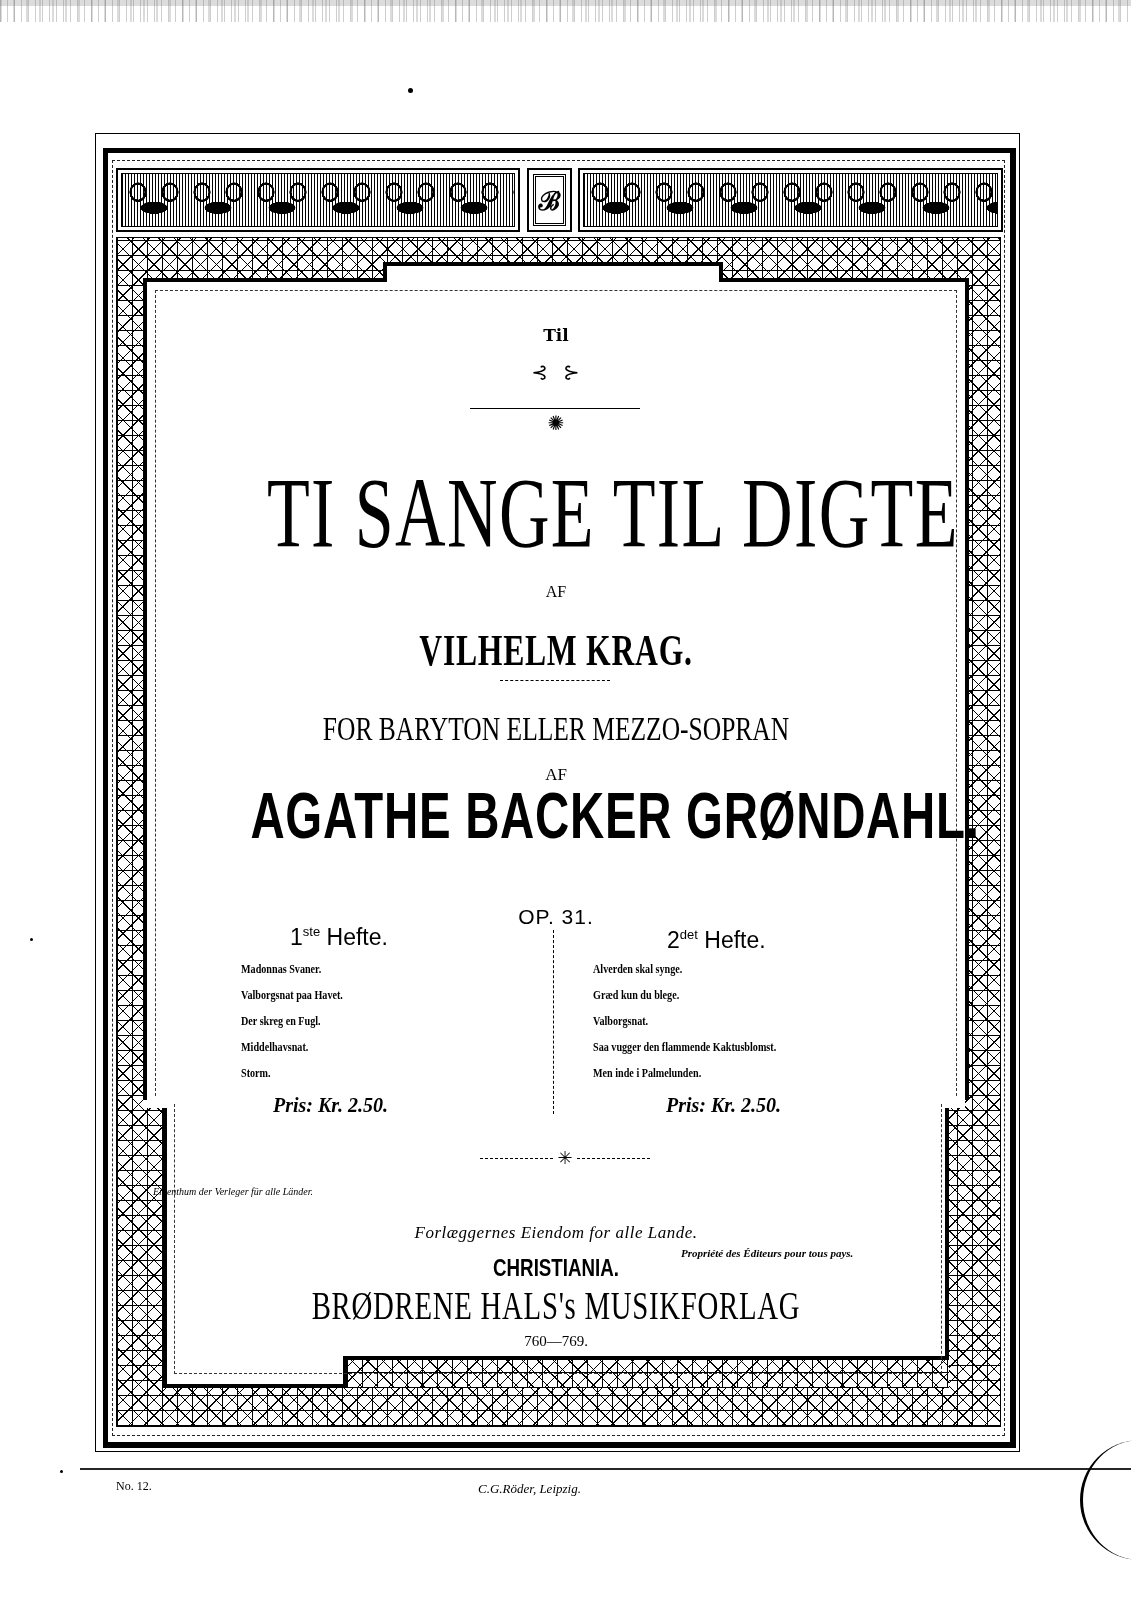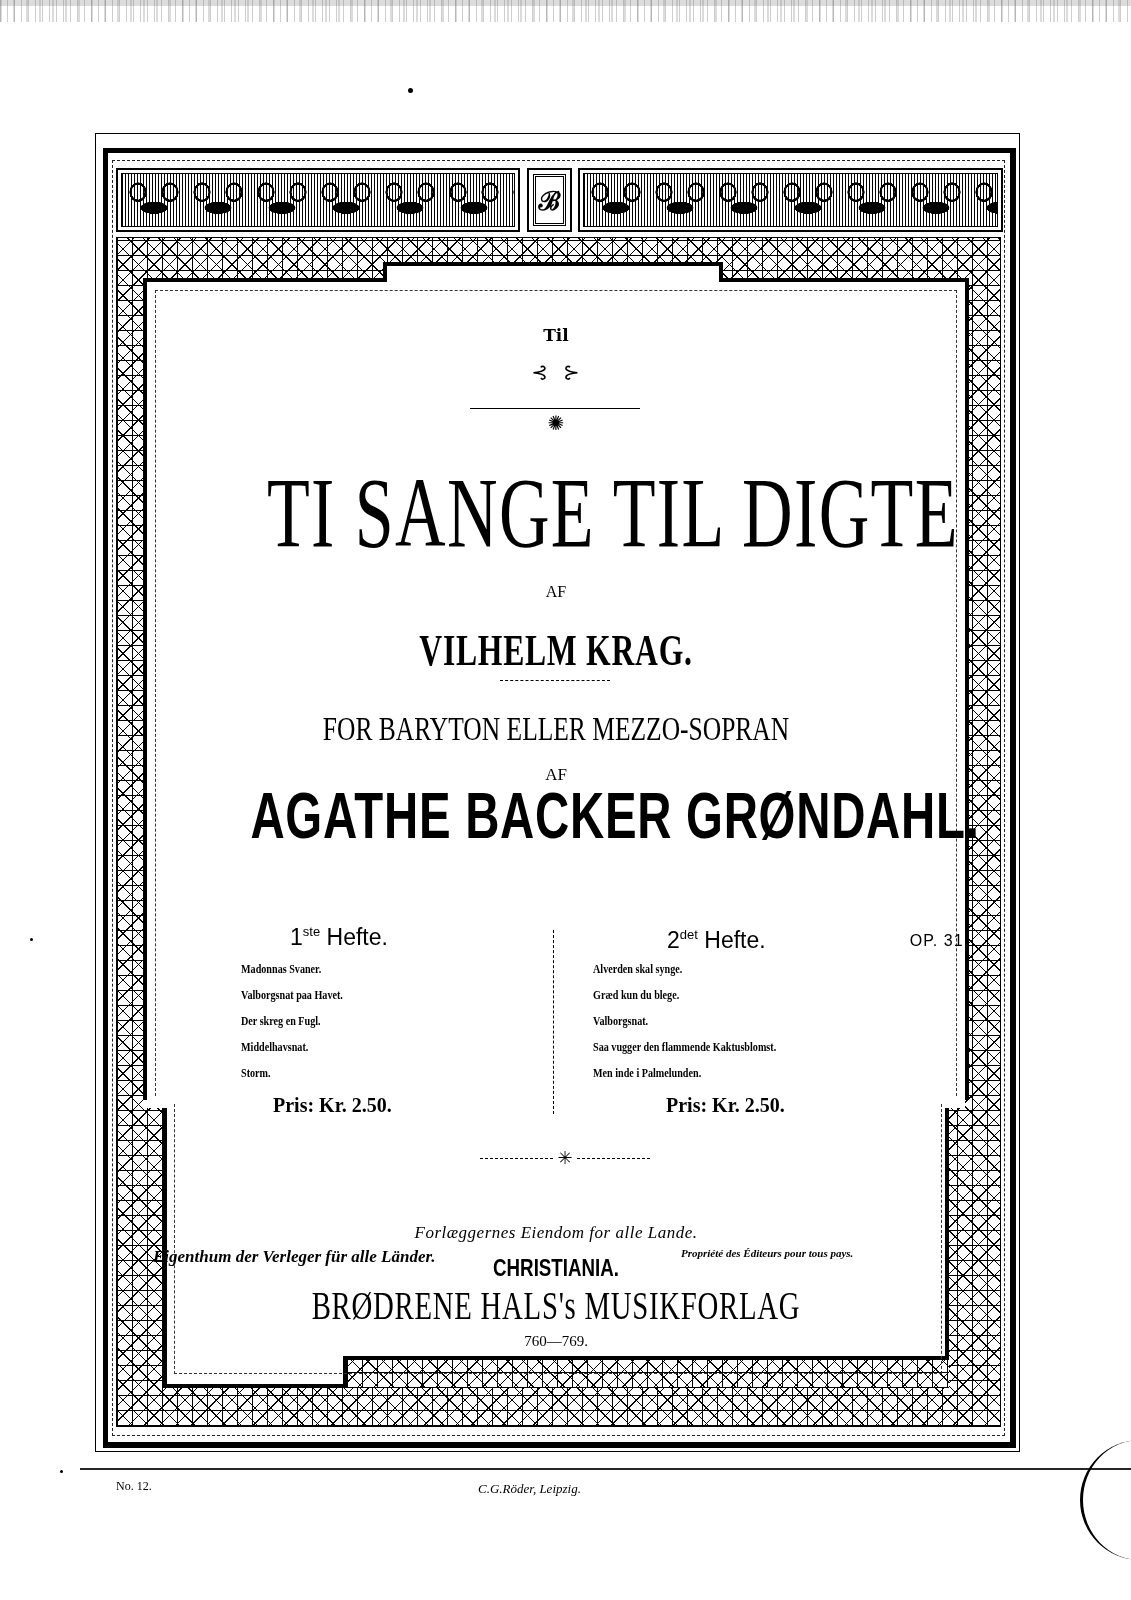--- a/index.html
+++ b/index.html
@@ -123,41 +123,41 @@
     line-height: 44px; transform: scaleX(0.72); white-space: nowrap; letter-spacing: 1px;
   }
   .voice {
     top: 712px; font-size: 34px; line-height: 34px; transform: scaleX(0.75); white-space: nowrap;
   }
   .af2 { top: 765px; font-size: 17px; }
   .composer {
     top: 784px; font-family: "Liberation Sans", sans-serif; font-weight: bold; font-size: 64px;
     line-height: 64px; transform: scaleX(0.74); white-space: nowrap; letter-spacing: 1px;
   }
-  .opus { top: 932px; font-family: "Liberation Sans", sans-serif; font-size: 16px; letter-spacing: 1px; text-align: right; }
+  .opus { top: 905px; font-family: "Liberation Sans", sans-serif; font-size: 21px; letter-spacing: 1px; }
 
   .vol-head { font-family: "Liberation Sans", sans-serif; font-size: 23px; }
   .vol-head sup { font-size: 13px; }
   .vol1-head { left: 290px; top: 924px; }
   .vol2-head { left: 667px; top: 927px; }
   .songs { font-family: "Liberation Serif", serif; font-weight: bold; font-size: 13px; line-height: 26px; }
   .songs div { transform: scaleX(0.78); transform-origin: left center; white-space: nowrap; }
   .vol1-songs { left: 241px; top: 956px; }
   .vol2-songs { left: 593px; top: 956px; }
-  .price { font-family: "Liberation Serif", serif; font-weight: bold; font-size: 20px; }
+  .price { font-family: "Liberation Serif", serif; font-style: italic; font-weight: bold; font-size: 20px; }
   .vol1-price { left: 273px; top: 1094px; }
   .vol2-price { left: 666px; top: 1094px; }
   .divider-vert { left: 553px; top: 930px; height: 184px; border-left: 1px dashed #000; }
 
   .sep { left: 480px; top: 1147px; width: 170px; display:flex; align-items:center; }
   .sep .line { flex: 1; border-top: 1px dashed #000; }
   .sep .star { font-size: 18px; padding: 0 4px; }
 
   .rights { top: 1223px; font-style: italic; font-size: 17px; letter-spacing: .5px; }
-  .rights-de { left: 153px; top: 1247px; font-style: italic; font-weight: bold; font-size: 17px; }
+  .rights-de { left: 153px; top: 1186px; font-style: italic; font-weight: normal; font-size: 10px; }
   .rights-fr { left: 681px; top: 1247px; font-style: italic; font-weight: bold; font-size: 11px; }
   .city {
     top: 1254px; font-family: "Liberation Sans", sans-serif; font-weight: bold; font-size: 24px;
     transform: scaleX(0.78); white-space: nowrap;
   }
   .publisher {
     top: 1286px; font-size: 40px; line-height: 40px; transform: scaleX(0.72); white-space: nowrap; letter-spacing: 1px;
   }
   .plate { top: 1333px; font-size: 15px; }
 

